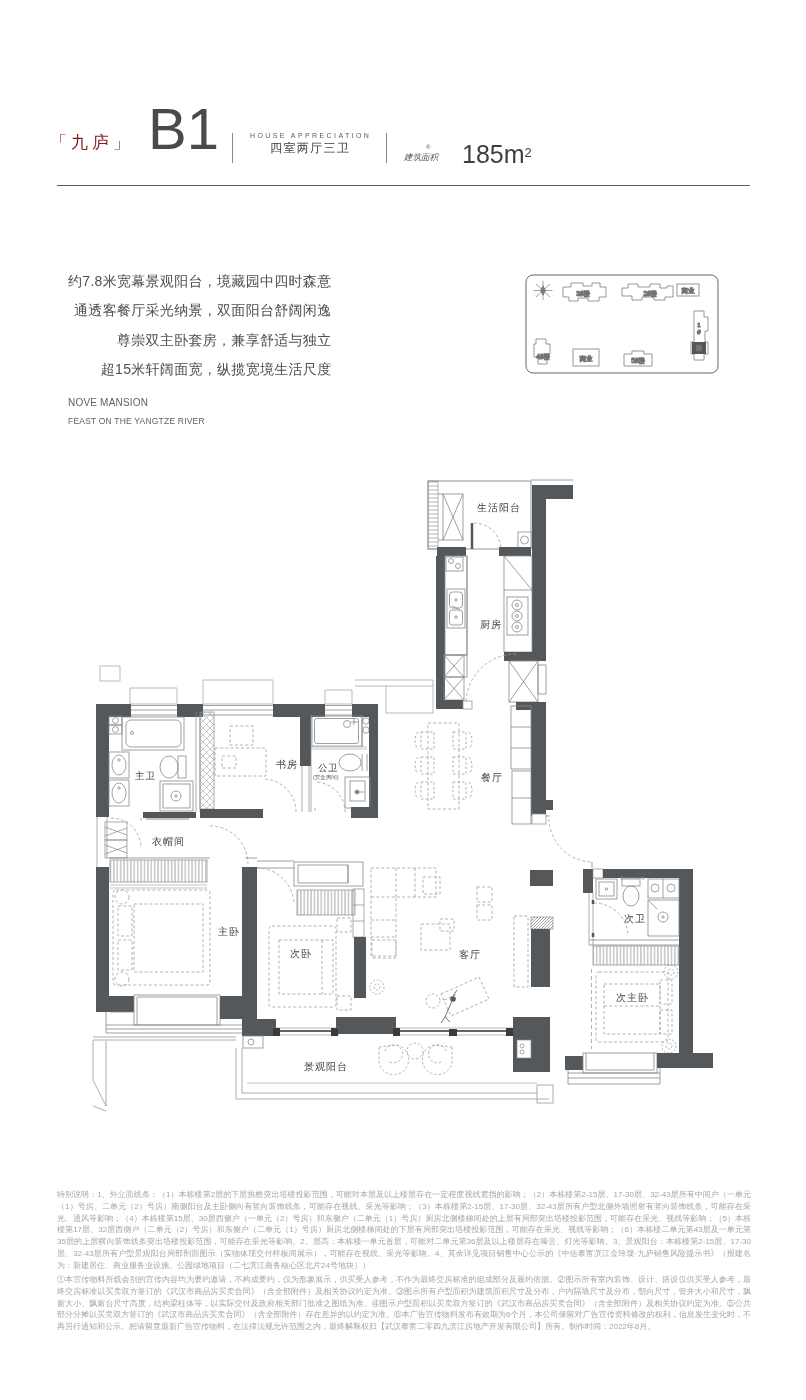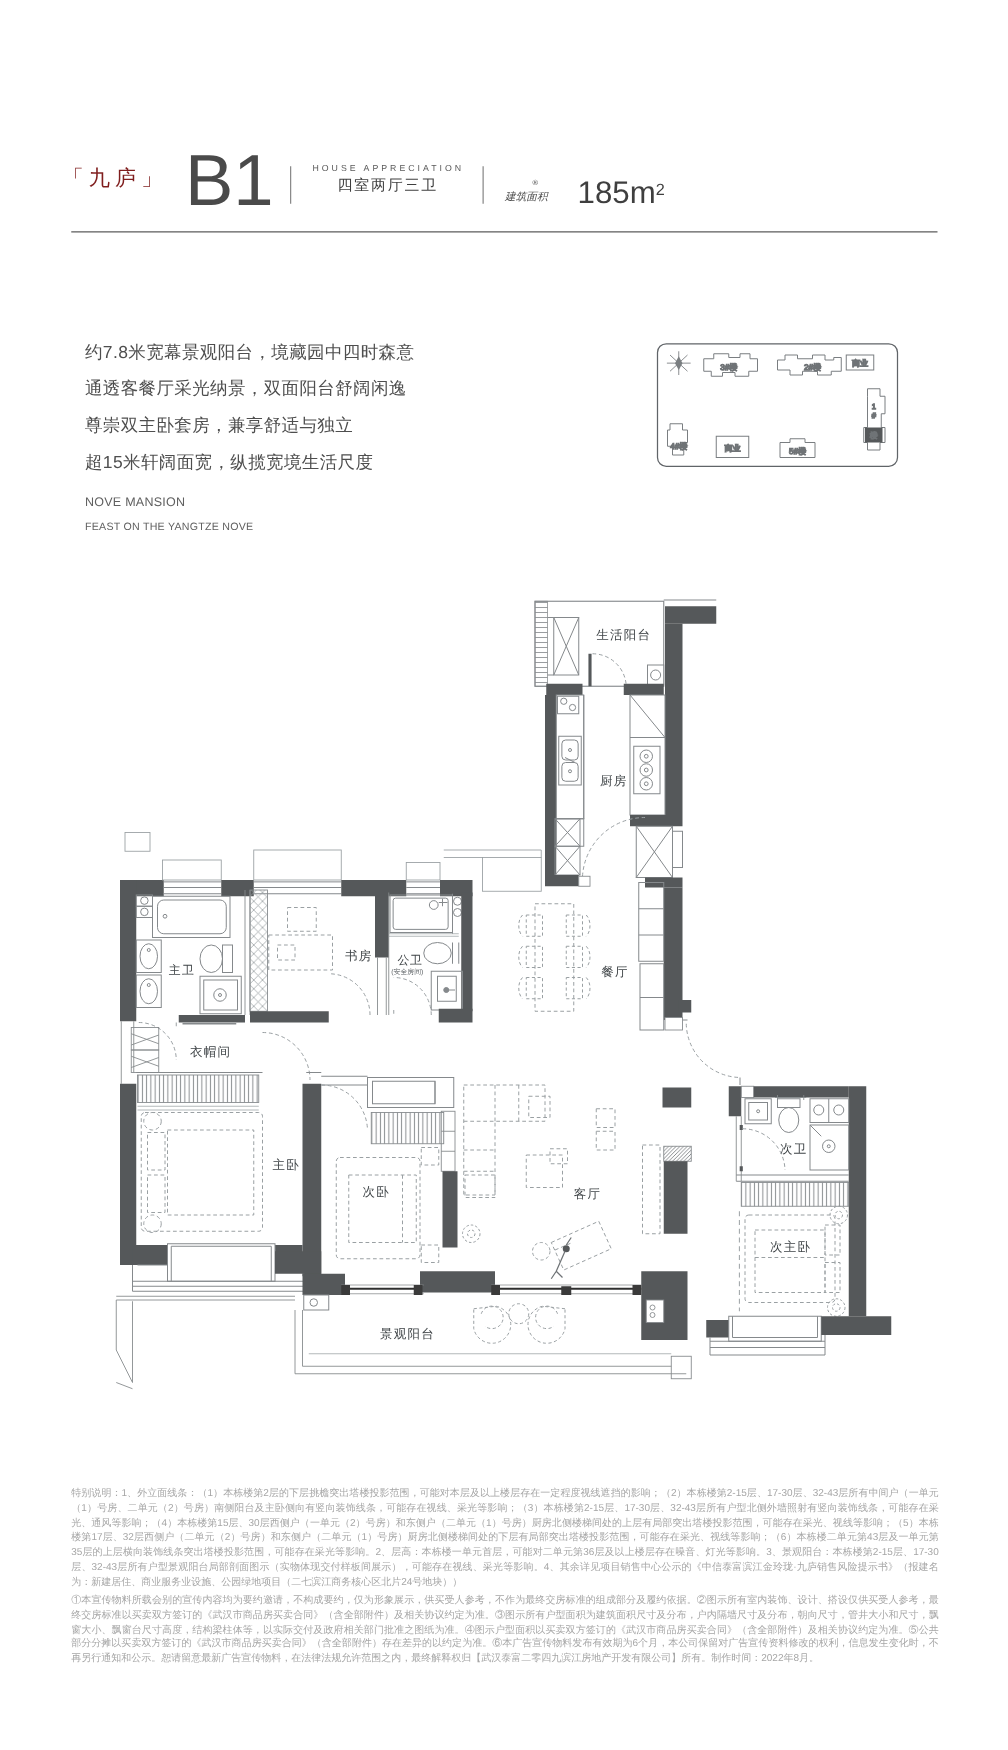--- a/index.html
+++ b/index.html
@@ -5,43 +5,43 @@
 <style>
   html,body{margin:0;padding:0;background:#fff;}
   body{width:806px;height:1400px;position:relative;font-family:"Liberation Sans",sans-serif;overflow:hidden;}
   .abs{position:absolute;}
 </style>
 </head>
 <body>
 
 <div class="abs" style="left:50px;top:131px;font-size:17px;color:#7f1d1d;letter-spacing:4px;white-space:nowrap;">「九庐」</div>
 
-<div class="abs" style="left:148px;top:116px;font-size:58px;color:#4a4a4a;line-height:1;">B1</div>
+<div class="abs" style="left:148px;top:100px;font-size:58px;color:#4a4a4a;line-height:1;">B1</div>
 
 <div class="abs" style="left:232px;top:133px;width:1px;height:30px;background:#8a8a8a;"></div>
 
 <div class="abs" style="left:250px;top:132px;font-size:7px;color:#5a5a5a;letter-spacing:2.4px;white-space:nowrap;">HOUSE APPRECIATION</div>
 
 <div class="abs" style="left:270px;top:140px;font-size:12px;color:#3e3e3e;letter-spacing:1.4px;white-space:nowrap;">四室两厅三卫</div>
 
 <div class="abs" style="left:386px;top:133px;width:1px;height:30px;background:#8a8a8a;"></div>
 
 <div class="abs" style="left:404px;top:152px;font-size:8.5px;color:#4c4c4c;white-space:nowrap;font-style:italic;">建筑面积</div>
 
 <div class="abs" style="left:426px;top:144px;font-size:6px;color:#4c4c4c;">®</div>
 
 <div class="abs" style="left:448px;top:140px;font-size:25px;color:#3f3f3f;white-space:nowrap;margin-left:14px;">185m<span style="font-size:13px;vertical-align:6px;">2</span></div>
 
 <div class="abs" style="left:57px;top:185px;width:693px;height:1px;background:#5c5c5c;"></div>
 
-<div class="abs" style="left:68px;top:267px;font-size:14px;color:#4e4e4e;letter-spacing:0.3px;line-height:29.4px;white-space:nowrap;">约7.8米宽幕景观阳台，境藏园中四时森意<br>通透客餐厅采光纳景，双面阳台舒阔闲逸<br>尊崇双主卧套房，兼享舒适与独立<br>超15米轩阔面宽，纵揽宽境生活尺度</div>
+<div class="abs" style="left:68px;top:267px;font-size:14px;color:#4e4e4e;letter-spacing:0.3px;line-height:29.4px;white-space:nowrap;text-align:right;">约7.8米宽幕景观阳台，境藏园中四时森意<br>通透客餐厅采光纳景，双面阳台舒阔闲逸<br>尊崇双主卧套房，兼享舒适与独立<br>超15米轩阔面宽，纵揽宽境生活尺度</div>
 
 <div class="abs" style="left:68px;top:397px;font-size:10px;color:#606060;letter-spacing:0.2px;">NOVE MANSION</div>
 
-<div class="abs" style="left:68px;top:416px;font-size:8.5px;color:#606060;letter-spacing:0.2px;">FEAST ON THE YANGTZE NOVE</div>
+<div class="abs" style="left:68px;top:416px;font-size:8.5px;color:#606060;letter-spacing:0.2px;">FEAST ON THE YANGTZE RIVER</div>
 
 <svg class="abs" style="left:0;top:0;" width="806" height="1400" viewBox="0 0 806 1400">
 <defs>
   <pattern id="vh" width="3.4" height="10" patternUnits="userSpaceOnUse">
         <path d="M1.7 0V10" stroke="#878b8e" stroke-width="0.8"></path>
       </pattern>
   <pattern id="xh" width="7" height="7" patternUnits="userSpaceOnUse">
         <path d="M0 0L7 7M7 0L0 7" stroke="#9aa0a3" stroke-width="0.6"></path>
       </pattern>
   <pattern id="hh" width="10" height="4" patternUnits="userSpaceOnUse">

